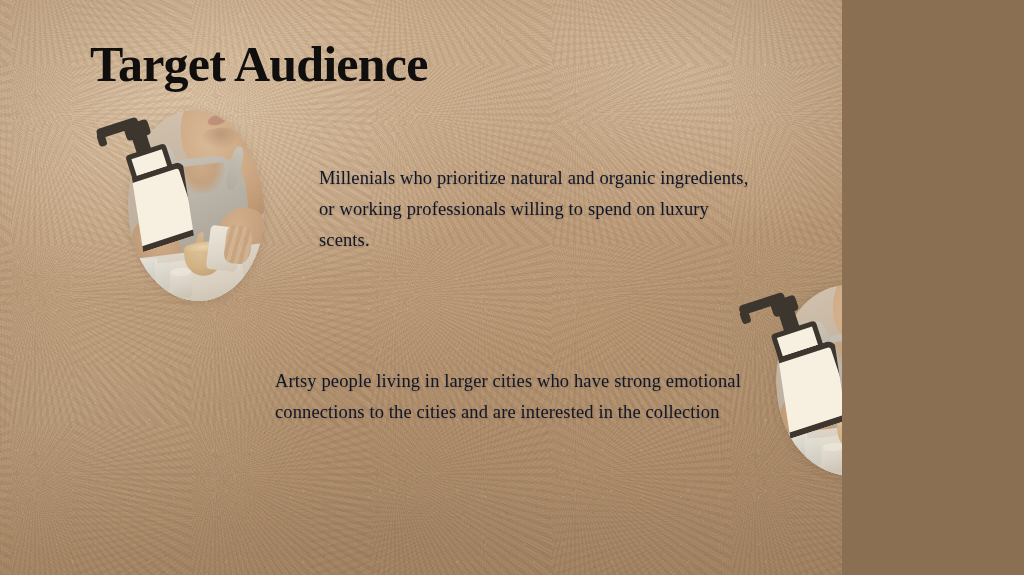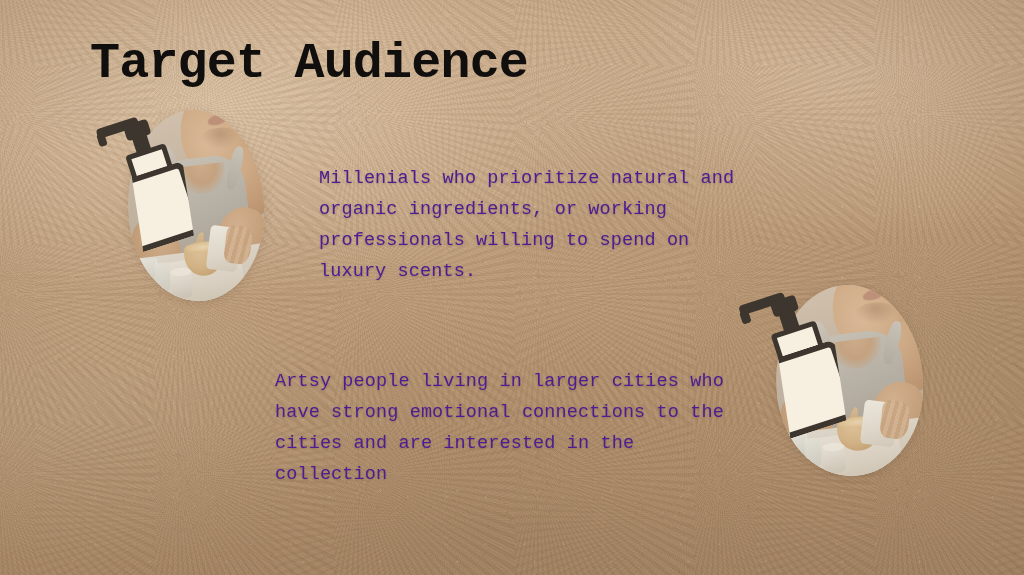--- a/index.html
+++ b/index.html
@@ -3,24 +3,24 @@
 <meta charset="utf-8">
 <style>
   html, body {
     margin: 0;
     padding: 0;
     background: #8a6f52;
   }
 
   #slide {
     position: relative;
-    width: 1024px;
+    width: 842px;
     height: 575px;
     overflow: hidden;
-    font-family: Liberation Mono, monospace;
+    font-family: Liberation Serif, serif;
     background-color: #c6a886;
   }
 
   
   .kraft-base {
     position: absolute;
     inset: 0;
     background:
       radial-gradient(ellipse 70% 55% at 22% 18%, rgba(226,203,174,0.85) 0%, rgba(226,203,174,0) 62%),
       radial-gradient(ellipse 60% 50% at 82% 12%, rgba(219,195,166,0.70) 0%, rgba(219,195,166,0) 60%),
@@ -73,21 +73,21 @@
     font-weight: bold;
     letter-spacing: -0.8px;
     color: #100f0d;
     line-height: 1.05;
     white-space: nowrap;
   }
 
   
   .body-text {
     position: absolute;
-    color: #4c1d95;
+    color: #0f172a;
     font-size: 18.5px;
     line-height: 31px;
     letter-spacing: 0.12px;
     text-shadow: 0 1px 2px rgba(85,62,38,0.28);
   }
   #para-1 { left: 319px; top: 163px; width: 445px; }
   #para-2 { left: 245px; top: 366px; width: 480px; margin-left: 30px; }
 
   
   .collage { position: absolute; }

